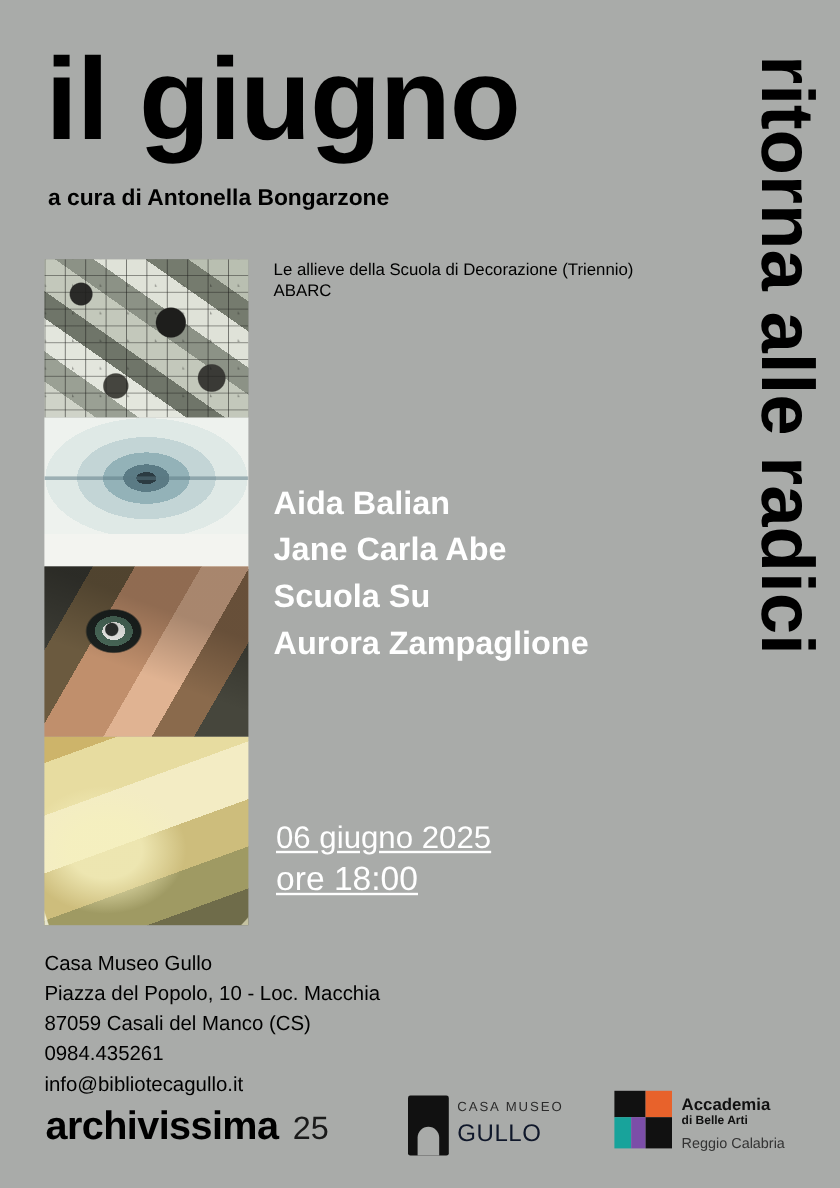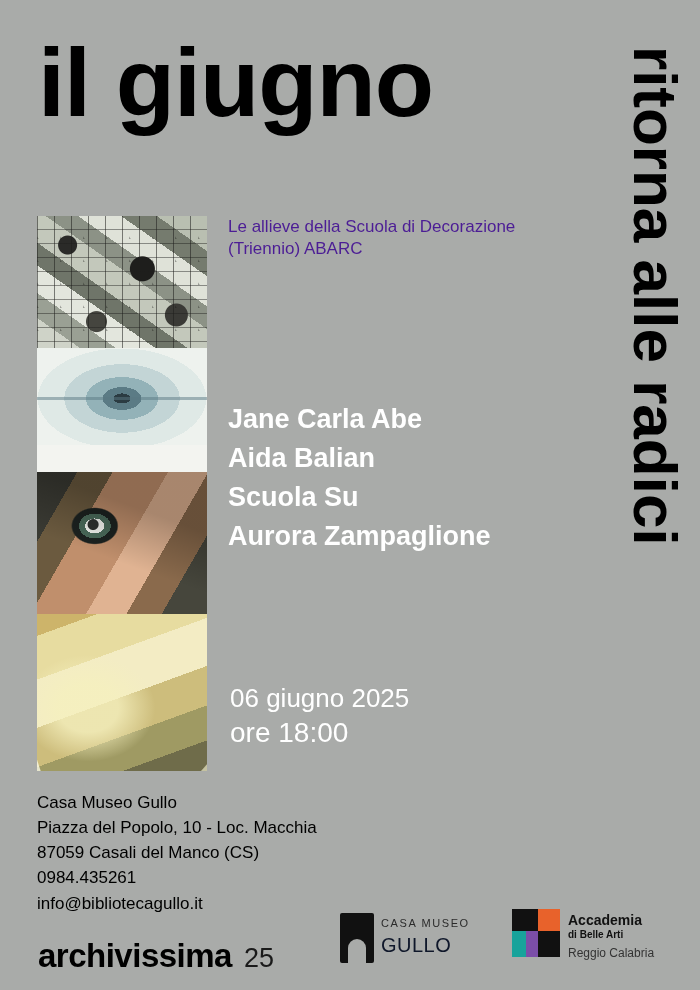--- a/index.html
+++ b/index.html
@@ -138,42 +138,43 @@
       linear-gradient(-48deg, rgba(255,252,220,.6) 0 4px, transparent 5px 34px),
       radial-gradient(ellipse at 30% 60%, rgba(245,240,190,.8) 0 18%, transparent 40%);
   }
 
   
   .subtitle {
     position: absolute;
     left: 228px;
     top: 216px;
     width: 330px;
-    font-size: 17px;
-    color: #4c1d95;
+    font-size: 14px;
+    color: #000000;
     line-height: 1.28;
   }
   .artists {
     position: absolute;
     left: 228px;
     top: 400px;
     width: 340px;
   }
   .artist {
     font-size: 27px;
     font-weight: bold;
     color: #ffffff;
     line-height: 1.45;
     white-space: nowrap;
   }
   .date-block {
     position: absolute;
     left: 230px;
     top: 682px;
     color: #ffffff;
+    text-decoration: underline;
   }
   .date-line {
     font-size: 26px;
     line-height: 1.28;
     white-space: nowrap;
   }
   .time-line {
     font-size: 28px;
     line-height: 1.3;
     white-space: nowrap;
@@ -196,21 +197,20 @@
     top: 905px;
     width: 700px;
     height: 70px;
   }
   .logo-archivissima {
     position: absolute;
     left: 38px;
     top: 14px;
     display: flex;
     align-items: baseline;
-    margin-top: 18px;
   }
   .logo-archivissima .word {
     font-size: 33px;
     font-weight: bold;
     color: #000000;
     letter-spacing: -0.5px;
   }
   .logo-archivissima .num {
     font-size: 27px;
     color: #1a1a1a;
@@ -307,35 +307,36 @@
     color: #333333;
     white-space: nowrap;
   }
 </style>
 </head>
 <body>
 
 <div class="poster">
 
   <div class="title-main">il giugno</div>
+  <div class="curator">a cura di Antonella Bongarzone</div>
   <div class="title-vertical">ritorna alle radici</div>
 
   <div class="img-col">
     <div class="img-tile tile-mosaic"></div>
     <div class="img-tile tile-blue"></div>
     <div class="img-tile tile-white"></div>
     <div class="img-tile tile-face"></div>
     <div class="img-tile tile-yellow"></div>
   </div>
 
   <div class="subtitle">Le allieve della Scuola di Decorazione (Triennio) ABARC</div>
 
   <div class="artists">
+    <div class="artist">Aida Balian</div>
     <div class="artist">Jane Carla Abe</div>
-    <div class="artist">Aida Balian</div>
     <div class="artist">Scuola Su</div>
     <div class="artist">Aurora Zampaglione</div>
   </div>
 
   <div class="date-block">
     <div class="date-line">06 giugno 2025</div>
     <div class="time-line">ore 18:00</div>
   </div>
 
   <div class="venue">

